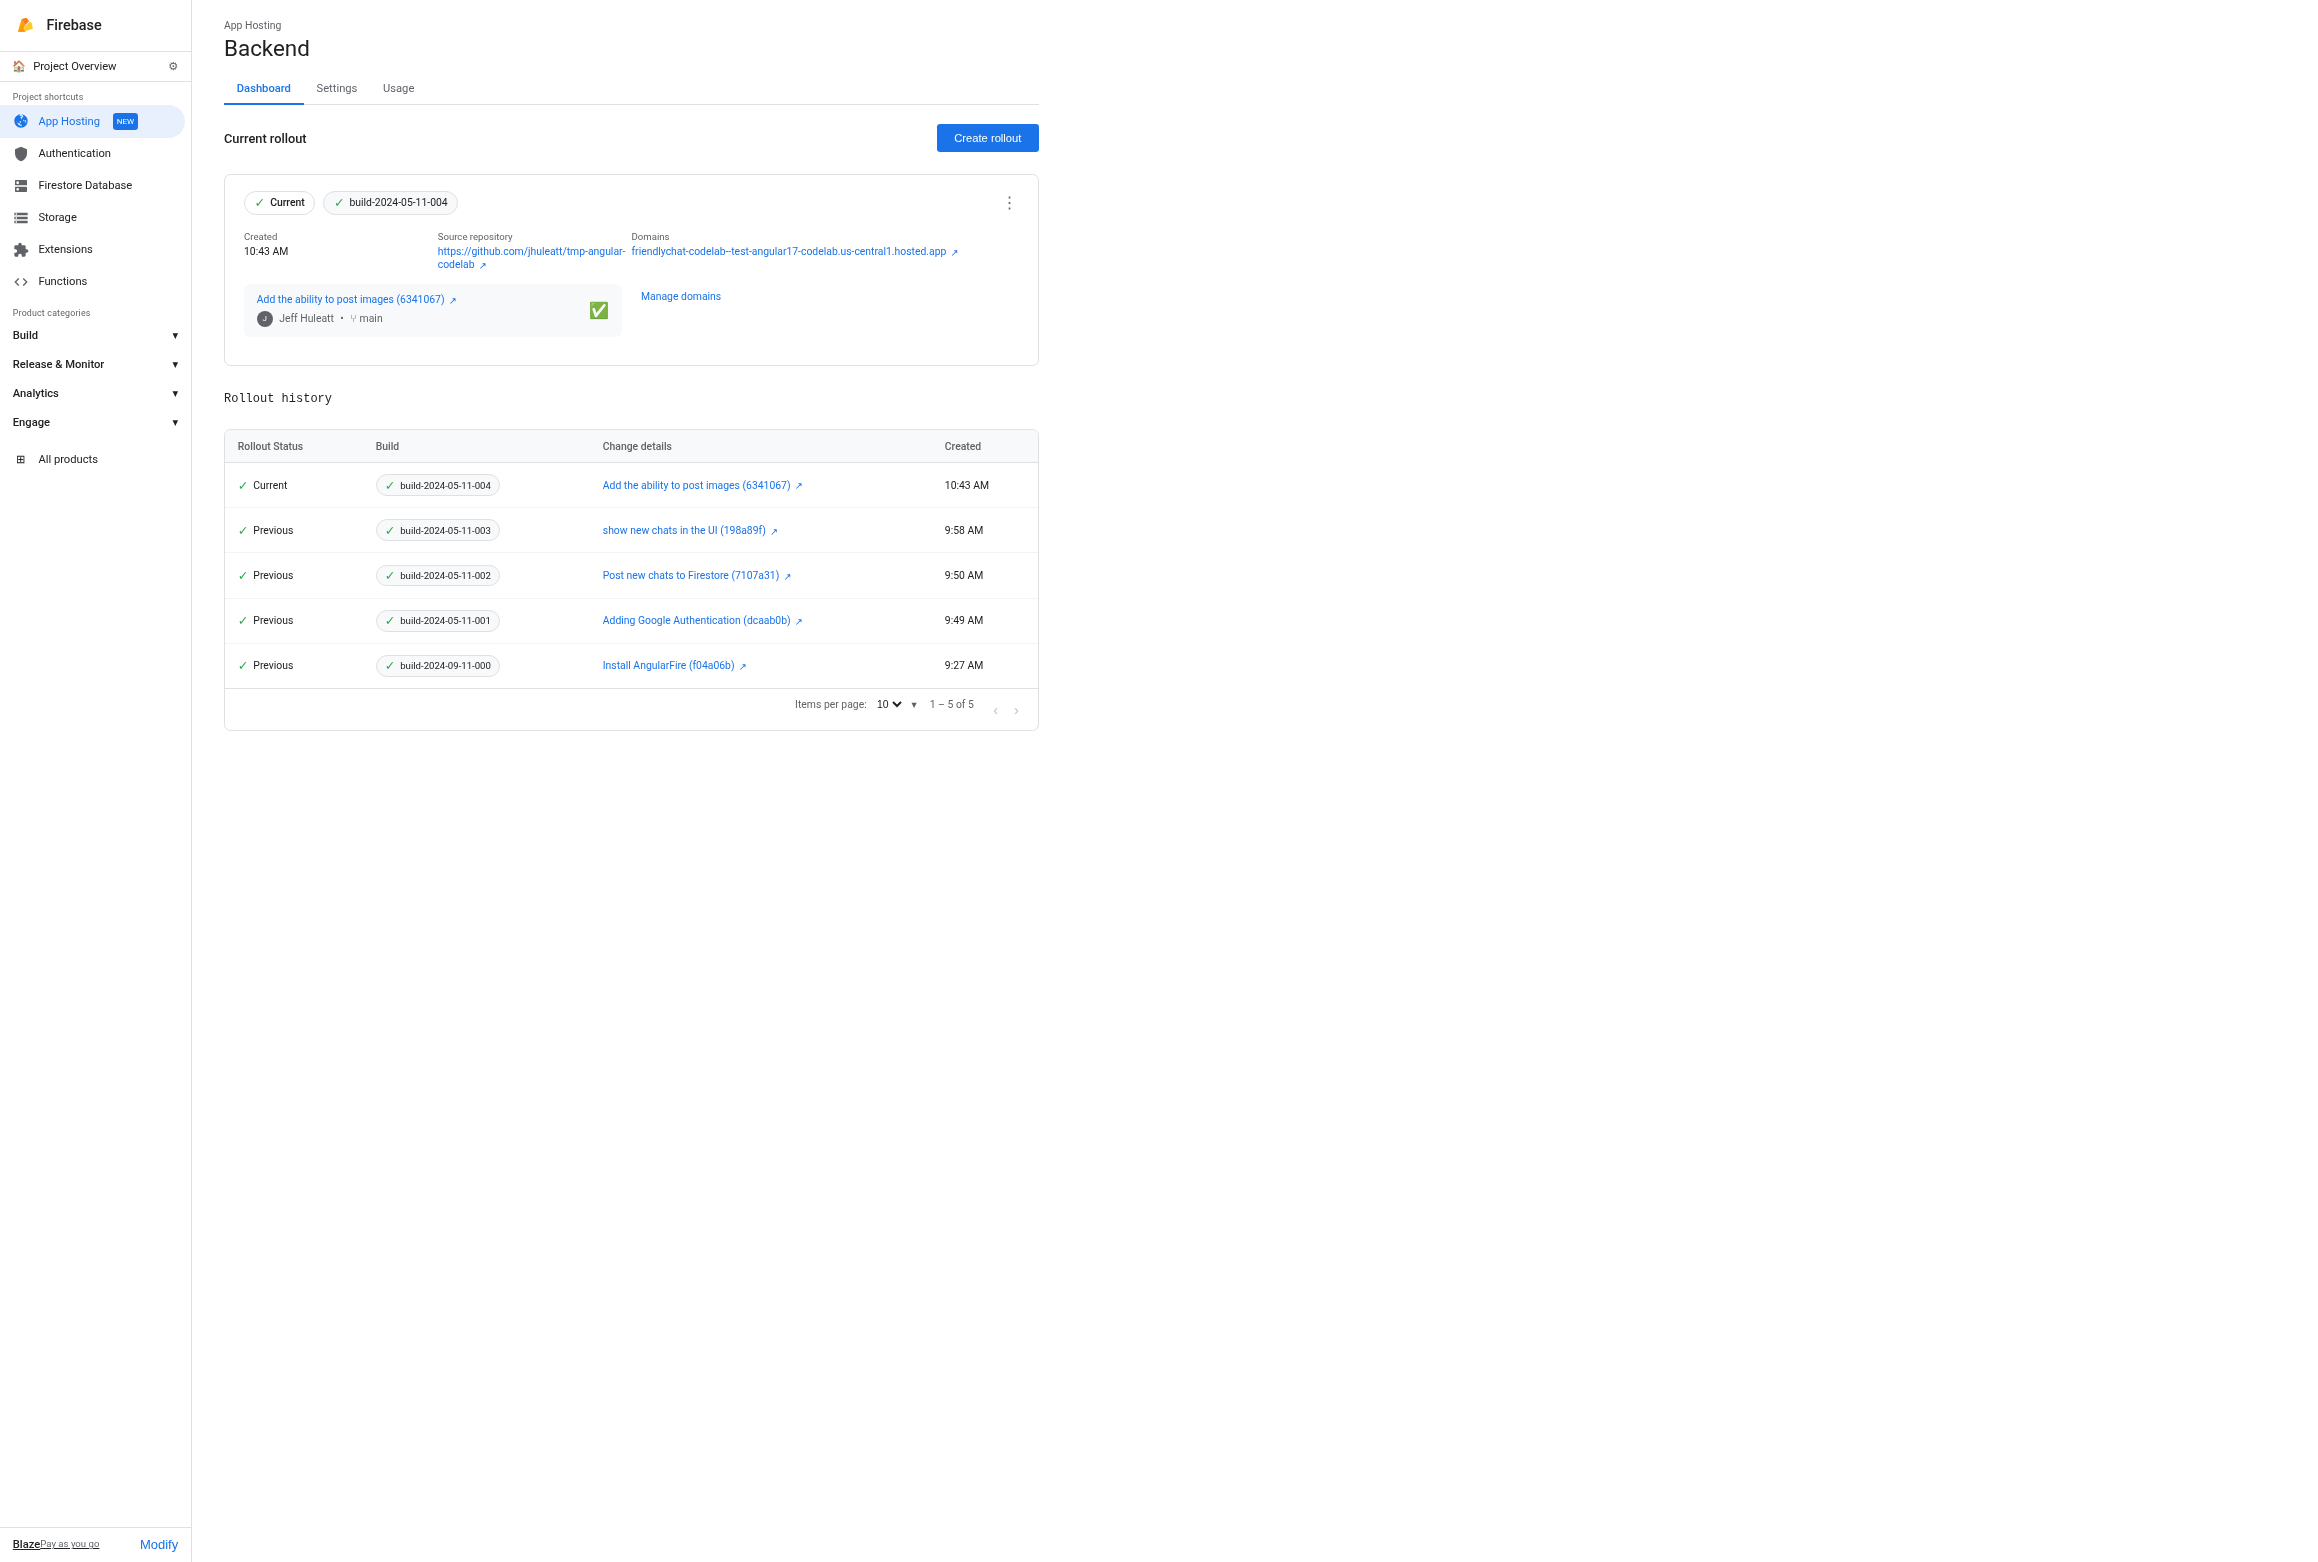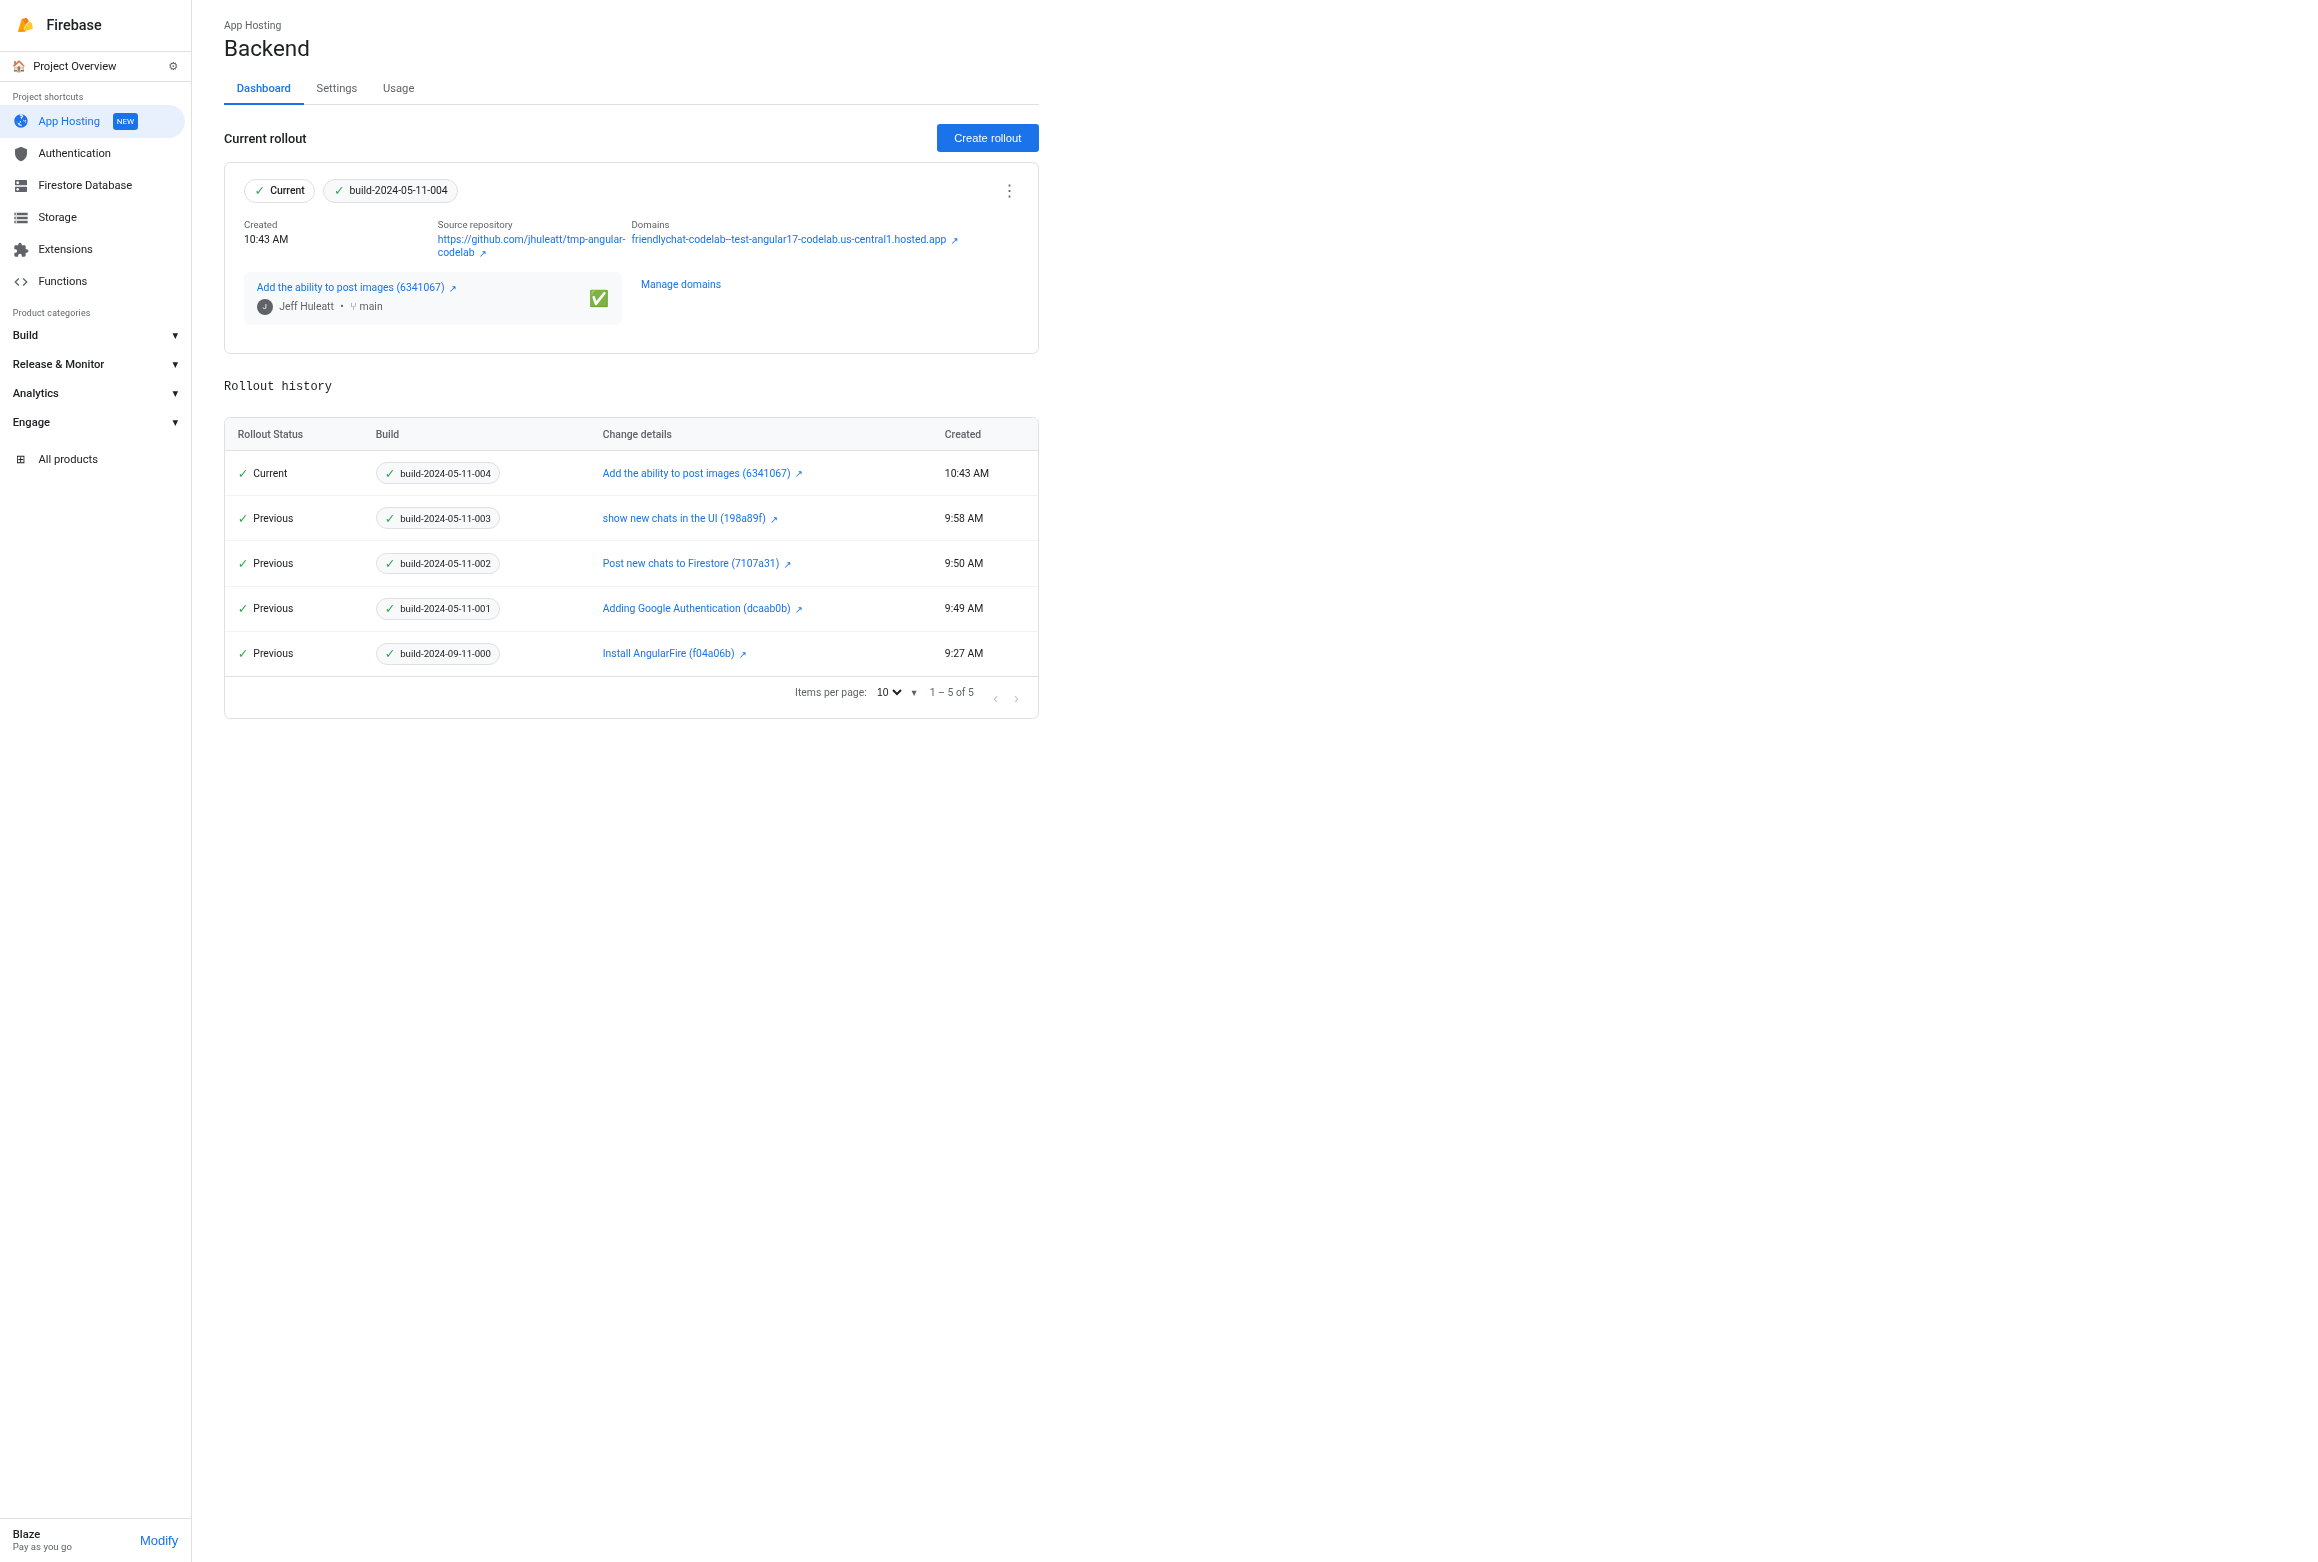--- a/index.html
+++ b/index.html
@@ -58,21 +58,21 @@
     .nav-category {
       display: flex; align-items: center; justify-content: space-between;
       padding: 8px 12.8px;
       cursor: pointer; color: #202124; font-size: 11.2px; font-weight: 500;
     }
 
     .sidebar-bottom {
       margin-top: auto; padding: 9.6px 12.8px; border-top: 0.8px solid #e0e0e0;
       display: flex; align-items: center; justify-content: space-between;
     }
-    .sidebar-bottom-left { display: flex; flex-direction: column; }
+    .sidebar-bottom-left { display: flex; flex-direction: row; text-decoration: underline; }
     .plan-name { font-size: 11.2px; font-weight: 500; }
     .plan-sub { font-size: 9.6px; color: #5f6368; }
     .modify-btn { font-size: 13px; color: #1a73e8; cursor: pointer; background: none; border: none; }
 
     
     .main {
       flex: 1; overflow-y: auto; background: #fff;
     }
     .main-inner { padding: 19px 32px; max-width: 879px; }
 
@@ -83,21 +83,21 @@
     .tabs { display: flex; gap: 0; border-bottom: 0.8px solid #e0e0e0; margin-bottom: 19px; }
     .tab {
       padding: 8px 12.8px; font-size: 11.2px; cursor: pointer; color: #5f6368;
       border-bottom: 2.4px solid transparent; margin-bottom: -0.8px;
     }
     .tab.active { color: #1a73e8; border-bottom-color: #1a73e8; font-weight: 500; }
 
     
     .section-header {
       display: flex; align-items: center; justify-content: space-between;
-      margin-bottom: 10px;
+      margin-bottom: 22px;
     }
     .section-title { font-size: 12.8px; font-weight: 500; color: #202124; }
 
     
     .create-rollout-btn {
       background: #1a73e8; color: #fff; border: none; border-radius: 3.2px;
       padding: 8px 17.6px; font-size: 11.2px; font-weight: 500; cursor: pointer;
     }
 
     

